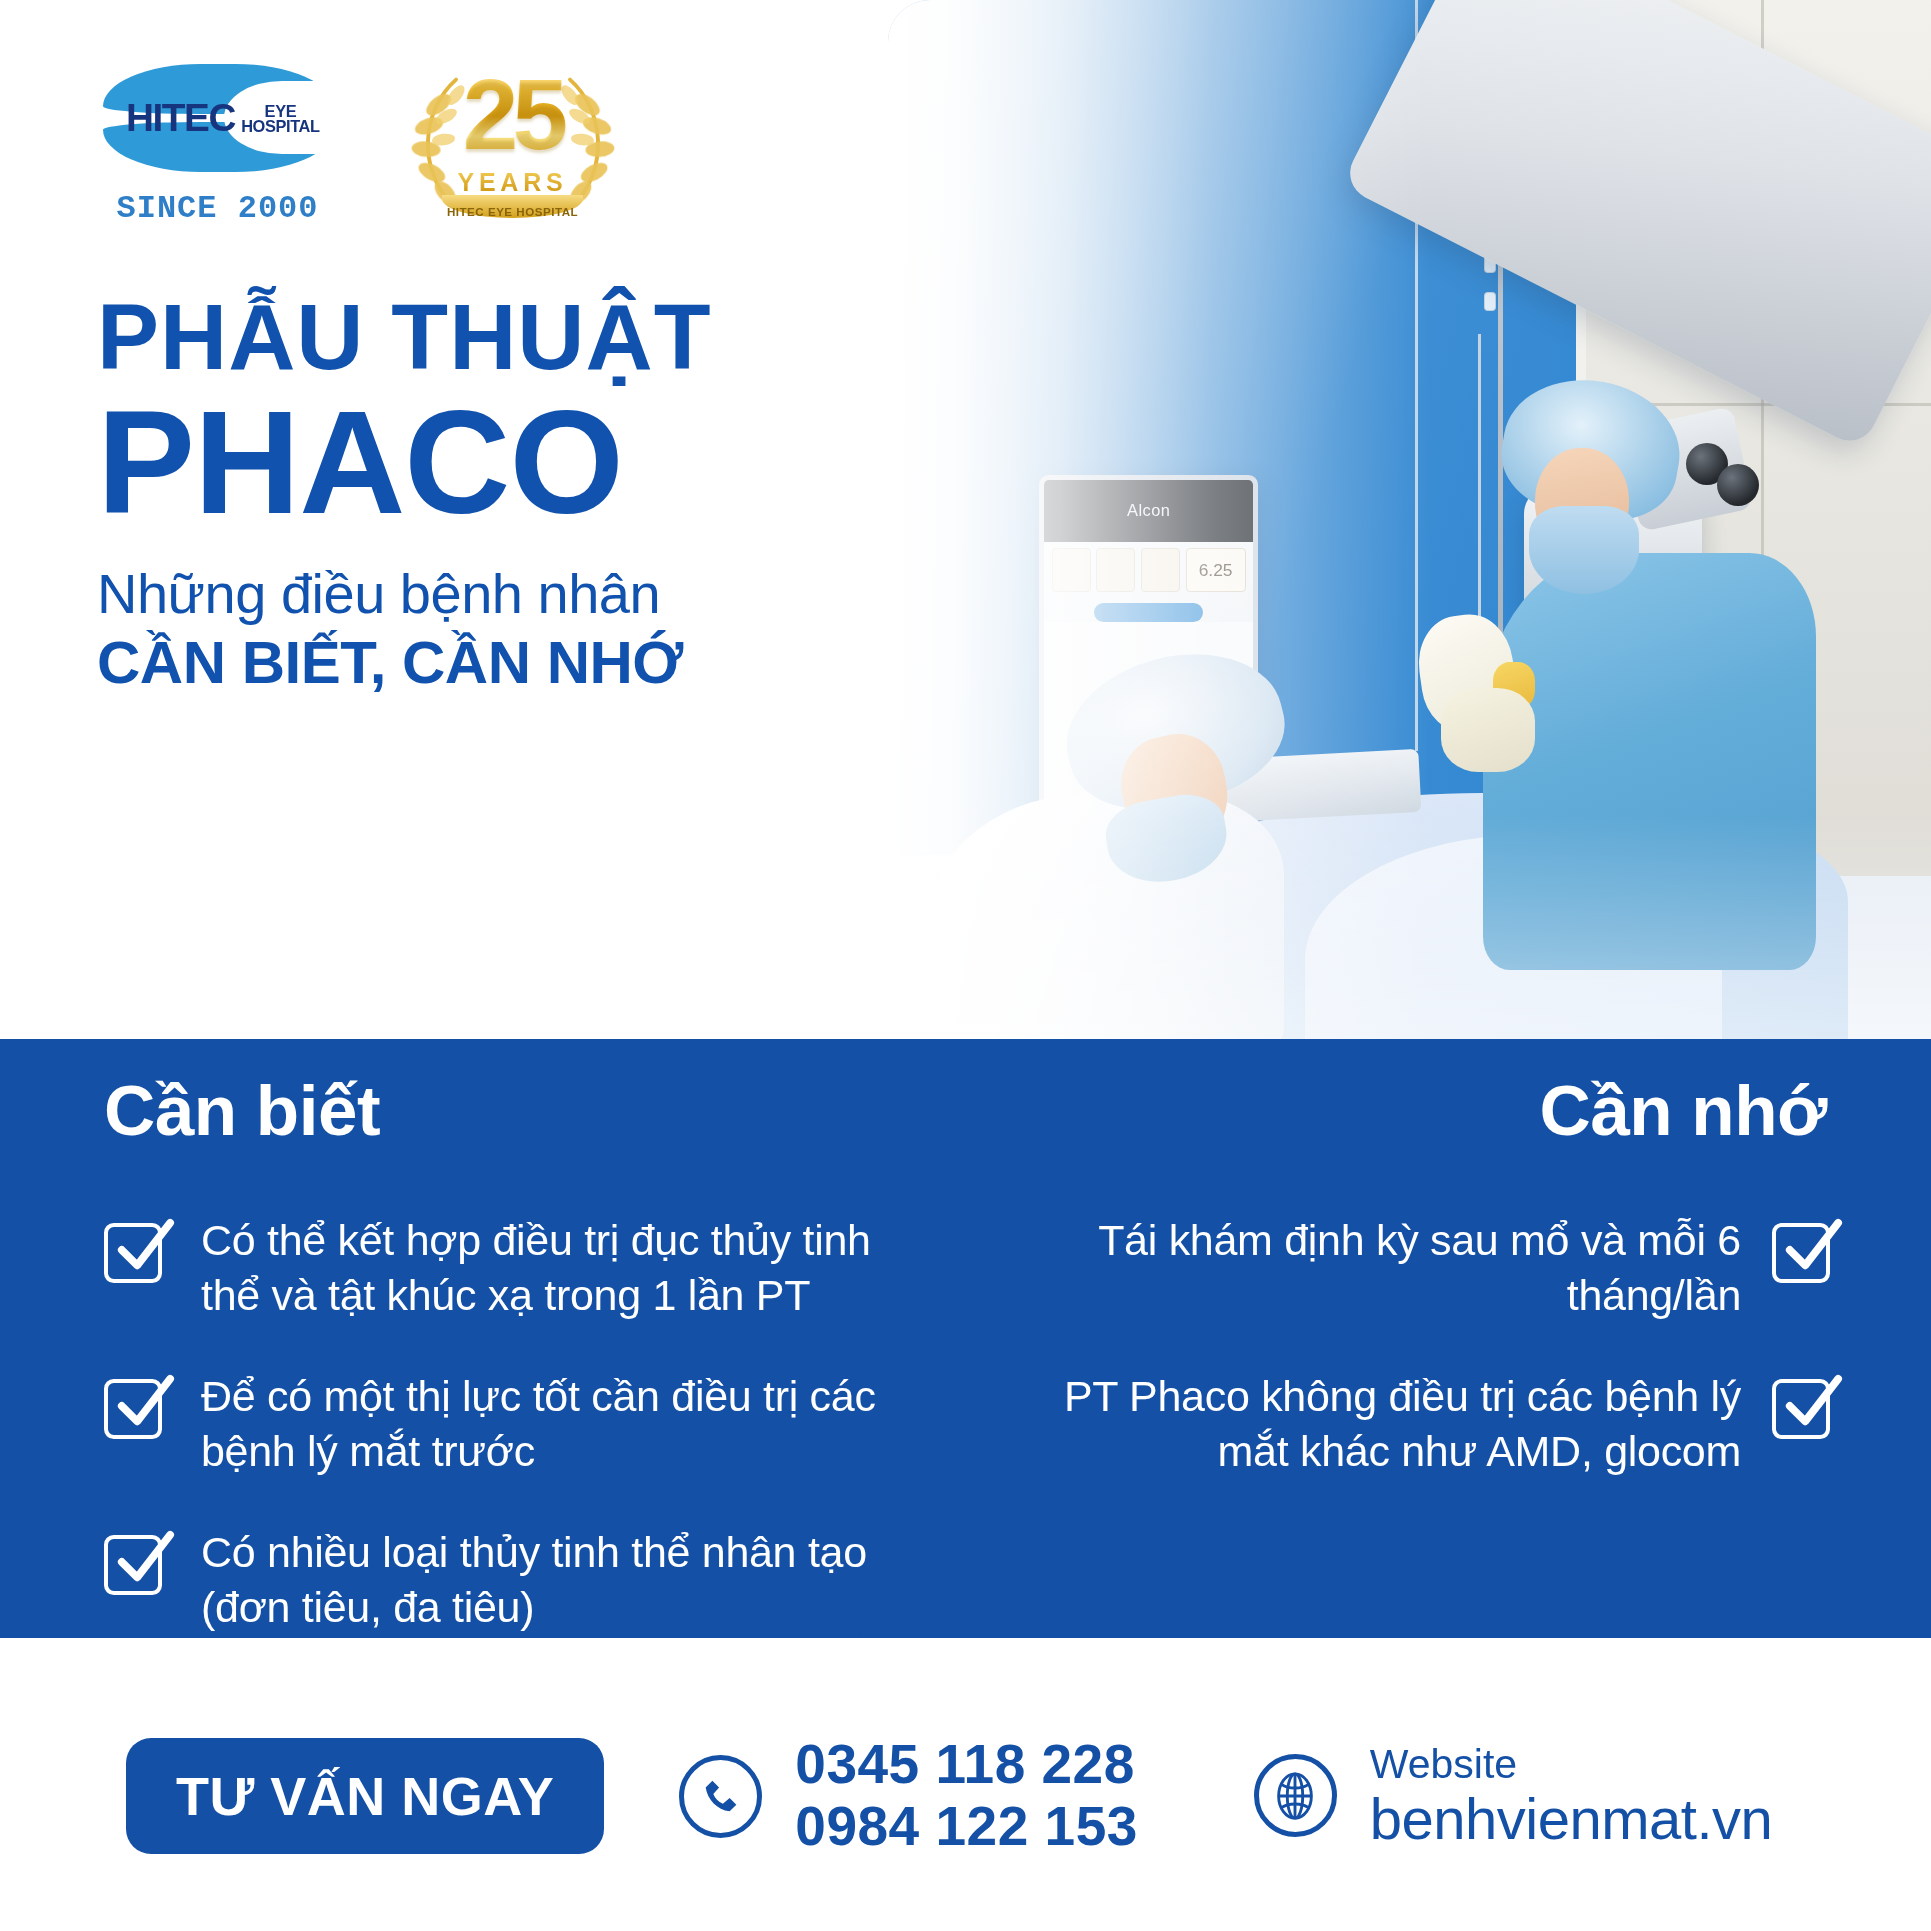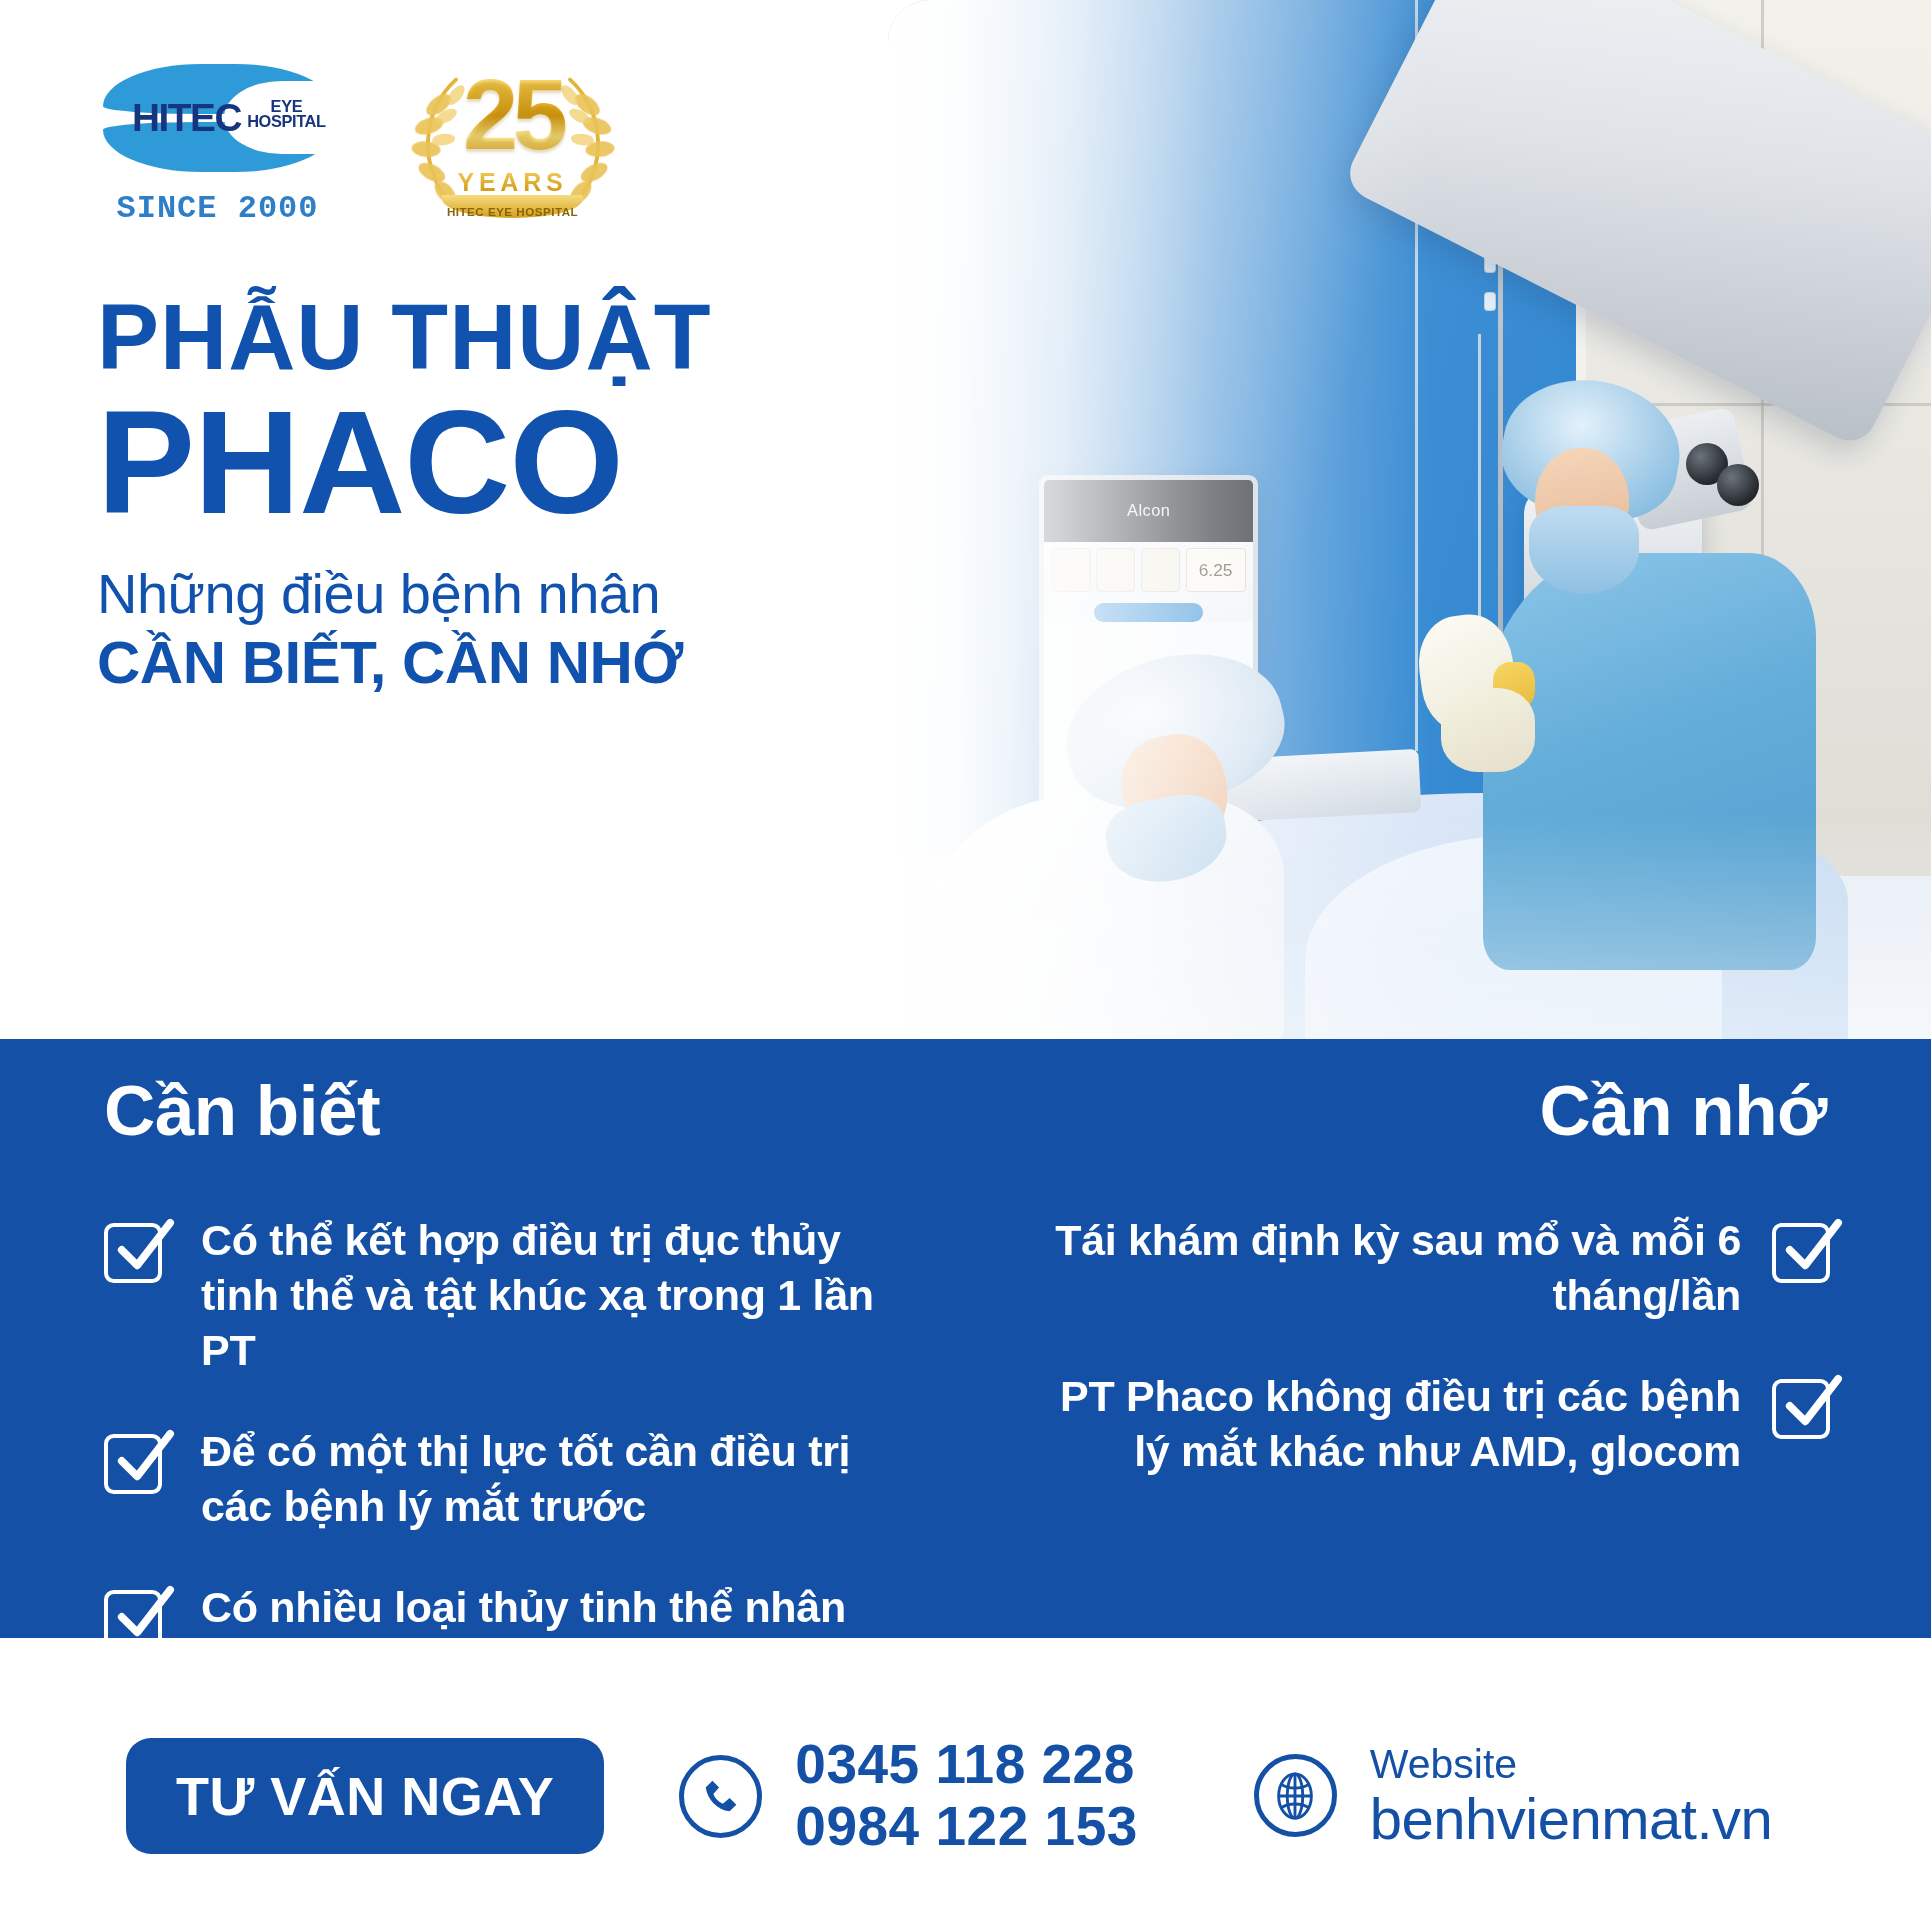--- a/index.html
+++ b/index.html
@@ -253,22 +253,22 @@
     position:absolute; left:5.8px; width:230px; height:50px;
     background:#2e9bd8;
   }
   .lens-top { top:3.9px; border-radius:50% 50% 50% 50% / 100% 100% 18% 18%; }
   .lens-bot { bottom:3.9px; border-radius:50% 50% 50% 50% / 18% 18% 100% 100%; }
   .lens-notch {
     position:absolute; right:-1.9px; top:21px; width:116px; height:73px;
     background:#ffffff; border-radius:50% 0 0 50%;
   }
   .logo-word {
-    position:absolute; left:12px; top:37px; width:241px;
-    display:flex; align-items:flex-start; justify-content:center; gap:6.8px;
+    position:absolute; left:6px; top:37px; width:241px;
+    display:flex; align-items:center; justify-content:center; gap:6.8px;
     z-index:3;
   }
   .logo-hitec {
     font-family:"Liberation Sans", sans-serif;
     font-weight:bold; font-size:38px; letter-spacing:-1.4px; color:#17357f;
     transform: scaleX(1.02);
   }
   .logo-sub {
     display:flex; flex-direction:column; line-height:.92;
     font-weight:bold; font-size:16.4px; letter-spacing:-0.4px; color:#17357f;
@@ -354,21 +354,20 @@
   }
   .panel-title.left  { left: 104px; }
   .panel-title.right { right: 104px; }
 
   .check-list {
     position:absolute; top:174px; width:100%;
   }
   .check-item {
     display:flex; gap:31px; align-items:flex-start;
     margin-bottom:46px;
-    font-weight:bold;
   }
   .check-item.left  { padding-left:104px;  padding-right:193px; }
   .check-item.right { padding-right:93px; padding-left:174px;
                       flex-direction: row-reverse; text-align:right; }
 
   .check-box {
     flex: 0 0 66px; width:66px; height:66px; position:relative; margin-top:5.8px;
   }
   .check-box .sq {
     position:absolute; left:0; top:3.9px; width:58px; height:60px;

